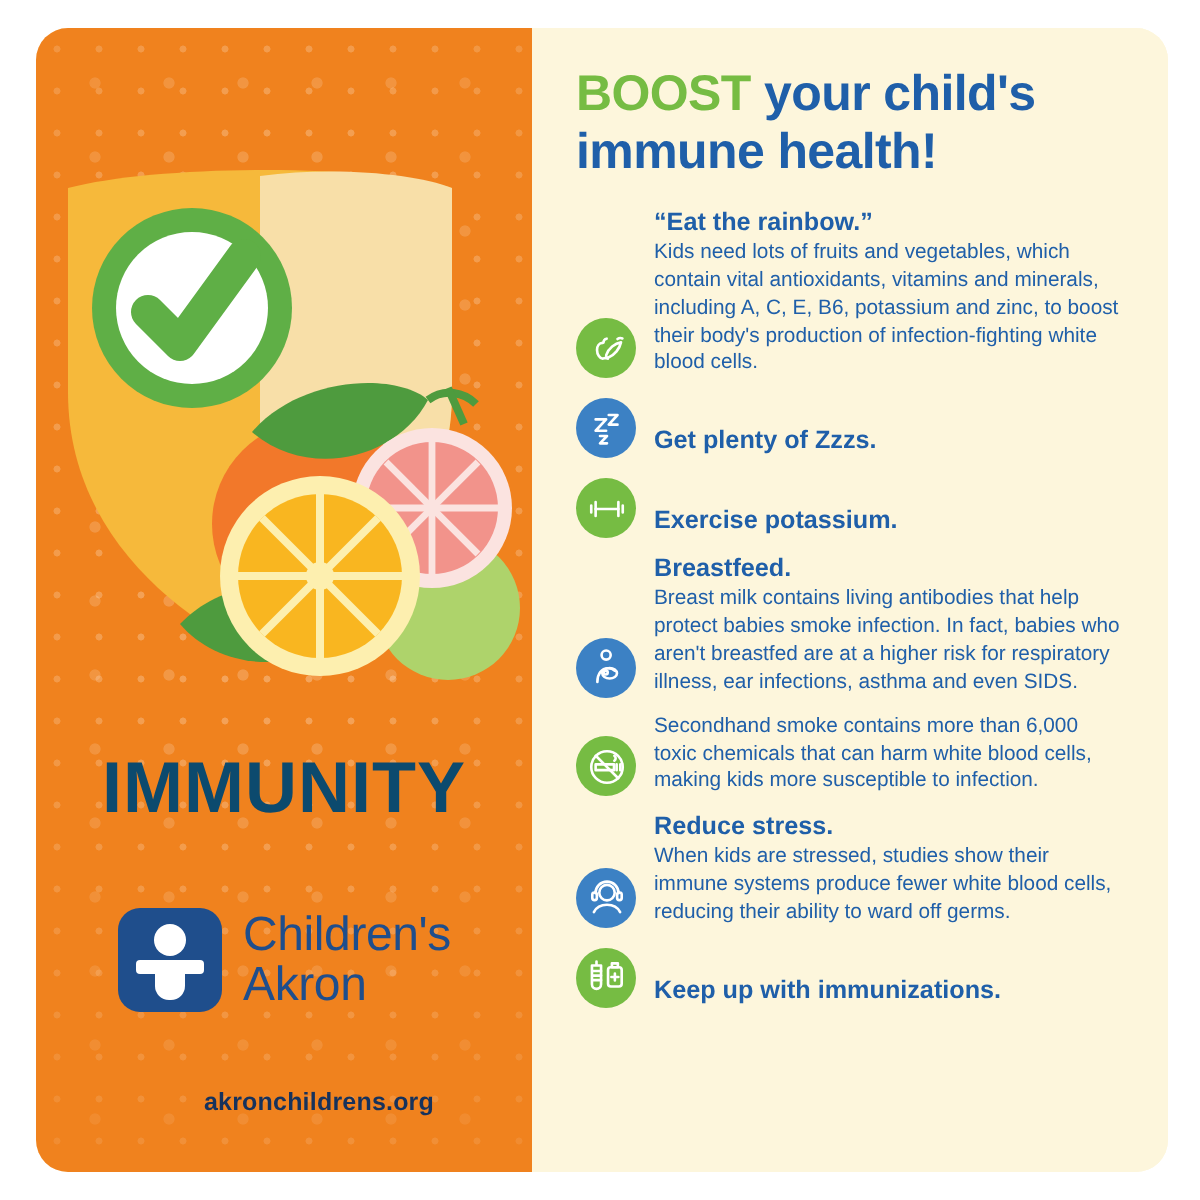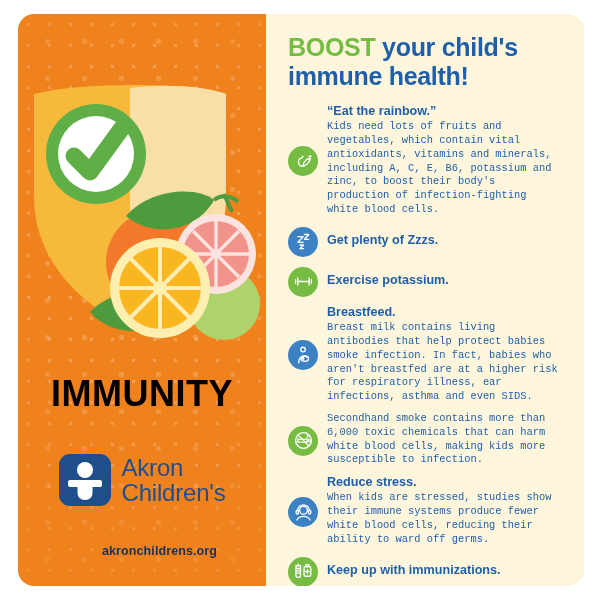--- a/index.html
+++ b/index.html
@@ -25,21 +25,21 @@
       radial-gradient(circle, rgba(255,255,255,.20) 2.6px, transparent 3px);
     background-size:21px 21px, 37px 37px;
     background-position:0 0, 11px 9px;
     -webkit-mask-image:radial-gradient(ellipse 150% 120% at 50% 38%, #000 15%, transparent 78%);
             mask-image:radial-gradient(ellipse 150% 120% at 50% 38%, #000 15%, transparent 78%);
   }
   .art{position:absolute;left:0;top:62px;width:248px;height:270px;}
   .art svg{display:block;}
   .immunity{
     position:absolute;left:0;right:0;top:362px;text-align:center;
-    color:#000000;font-size:36px;font-weight:bold;letter-spacing:.5px;
+    color:#0c4a6e;font-size:36px;font-weight:bold;letter-spacing:.5px;
     line-height:1;
   }
   .logo-row{
     position:absolute;left:0;right:0;top:440px;
     display:flex;align-items:center;justify-content:center;gap:11px;
   }
   .logo-mark{
     width:52px;height:52px;border-radius:11px;background:#1F4E8C;
     position:relative;flex:0 0 52px;
   }
@@ -68,35 +68,35 @@
   .right{
     position:relative;flex:1 1 auto;height:100%;
     background:#FDF6DC;padding:19px 24px 0 22px;box-sizing:border-box;
   }
   .headline{
     font-size:25px;font-weight:bold;color:#1F5FA9;line-height:1.16;
     letter-spacing:-.3px;margin:0 0 13px 0;
   }
   .headline .boost{color:#76BC43;}
   .tips{display:block;}
-  .tip{display:flex;gap:9px;margin-bottom:8px;align-items:center;}
+  .tip{display:flex;gap:9px;margin-bottom:8px;align-items:flex-end;}
   .ic{
     width:30px;height:30px;border-radius:50%;flex:0 0 30px;margin-top:2px;
     display:flex;align-items:center;justify-content:center;
   }
   .ic.green{background:#76BC43;}
   .ic.blue{background:#3C81C4;}
   .ic svg{display:block;}
   .tip-body{flex:1 1 auto;}
   .tip-title{
     font-size:12.6px;font-weight:bold;color:#1F5FA9;line-height:1.2;
     margin:0 0 1px 0;
   }
   .tip-text{
-    font-size:10.4px;color:#1F5FA9;line-height:1.33;margin:0;font-family:Liberation Mono, monospace;
+    font-size:10.4px;color:#1F5FA9;line-height:1.33;margin:0;
   }
 </style>
 </head>
 <body>
 
 <div class="card">
 
   <div class="left">
     <div class="dots"></div>
 
@@ -143,22 +143,22 @@
 
     <div class="immunity">IMMUNITY</div>
 
     <div class="logo-row">
       <div class="logo-mark">
         <div class="logo-head"></div>
         <div class="logo-arms"></div>
         <div class="logo-body"></div>
       </div>
       <div class="logo-text">
+        <div>Children's</div>
         <div>Akron</div>
-        <div>Children's</div>
       </div>
     </div>
 
     <div class="site">akronchildrens.org</div>
   </div>
 
   <div class="right">
     <h1 class="headline">
       <span class="boost">BOOST</span><span> your child's</span><br>
       <span>immune health!</span>

